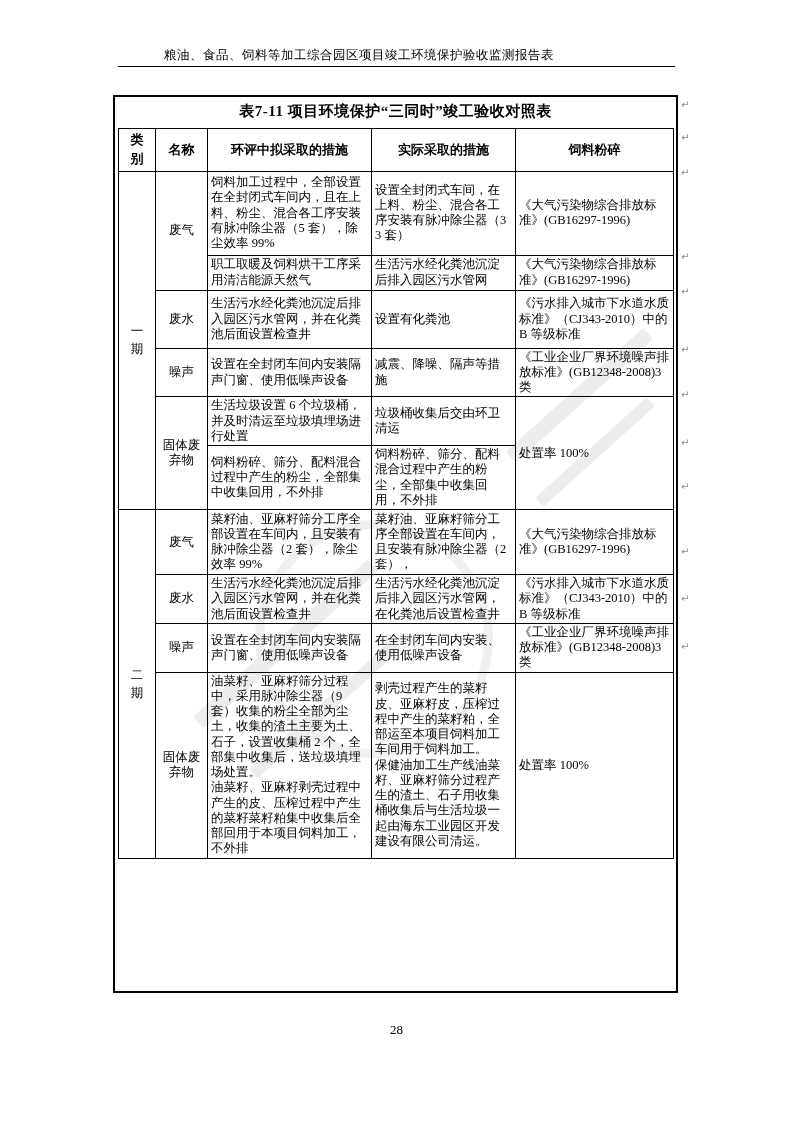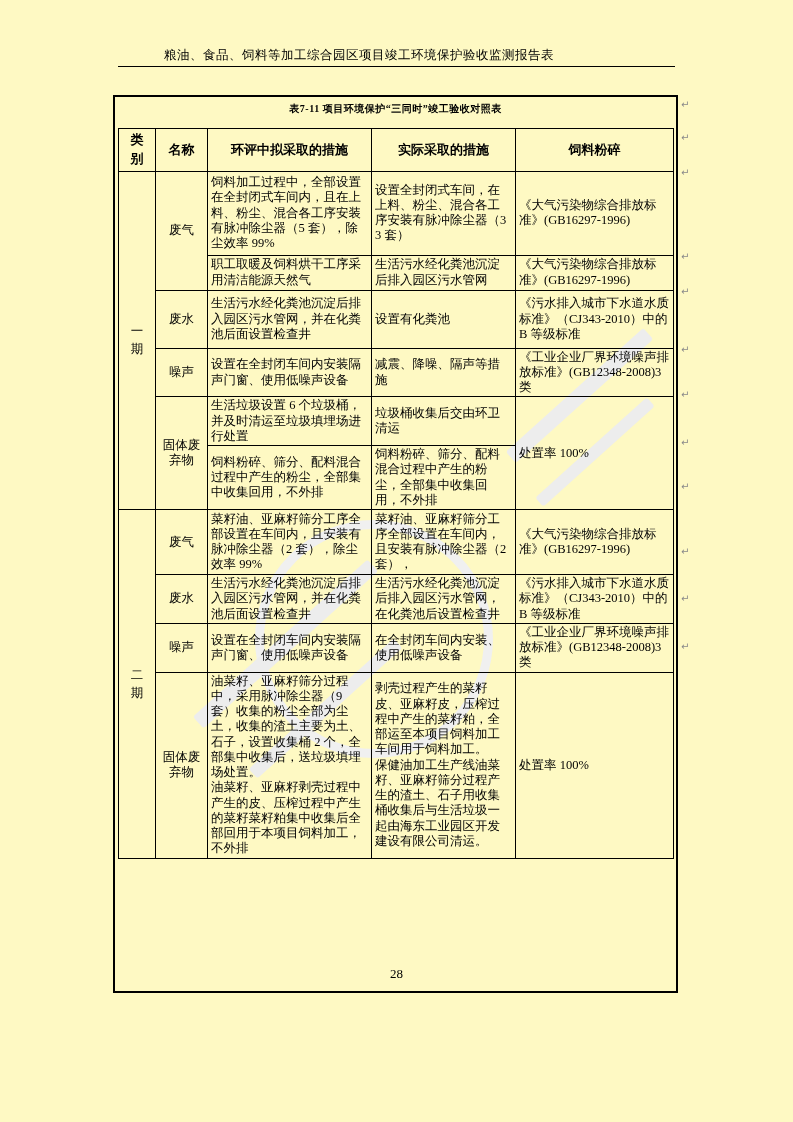--- a/index.html
+++ b/index.html
@@ -1,37 +1,37 @@
 <!DOCTYPE html>
 <html><head>
 <meta charset="utf-8">
 <style>
   html,body{margin:0;padding:0;background:#e8e8e8;}
   .page{
-    position:relative;width:793px;height:1122px;background:#fef9c3;
+    position:relative;width:793px;height:1122px;background:#ffffff;
     font-family:"Liberation Serif","DejaVu Serif",serif;color:#000;overflow:hidden;
   }
   
   .doc-header{
     position:absolute;top:47px;left:118px;width:557px;
     font-size:12.5px;text-align:center;padding-right:75px;box-sizing:border-box;
     letter-spacing:0.5px;
   }
   .doc-header-rule{
     position:absolute;top:66px;left:118px;width:557px;height:0;
     border-top:1.5px solid #000;
   }
   
   .outer-box{
     position:absolute;left:113px;top:95px;width:565px;height:898px;
     border:2px solid #000;box-sizing:border-box;
   }
   .table-title{
     position:absolute;left:113px;top:102px;width:565px;
-    text-align:center;font-weight:bold;font-size:10px;letter-spacing:0.5px;
+    text-align:center;font-weight:bold;font-size:15px;letter-spacing:0.5px;
   }
   
   table.main{
     position:absolute;left:118px;top:128px;width:555px;
     border-collapse:collapse;table-layout:fixed;
     font-size:12.5px;line-height:1.22;
   }
   table.main th, table.main td{
     border:1px solid #000;padding:1px 3px;vertical-align:middle;
     word-break:break-all;overflow-wrap:anywhere;
@@ -41,21 +41,21 @@
   td.l{text-align:left;white-space:pre-line;}
   .vstack{width:1em;margin:0 auto;word-break:break-all;line-height:1.45;text-align:center;}
   
   .pmark{
     position:absolute;left:681px;width:12px;height:12px;
     color:#8a8a8a;font-size:10px;line-height:12px;
     font-family:"DejaVu Sans",sans-serif;
   }
   
   .page-number{
-    position:absolute;left:0;top:966px;width:793px;text-align:center;font-size:13px;
+    position:absolute;left:0;top:1022px;width:793px;text-align:center;font-size:13px;
   }
   
   .wm{position:absolute;left:0;top:0;width:793px;height:1122px;pointer-events:none;}
   .wm div{position:absolute;}
   .wm-bar{background:#ededed;transform:rotate(-42deg);border-radius:3px;}
   .wm-ring{border:9px solid #f0f0f0;border-radius:50%;}
   .tablewrap{position:absolute;left:0;top:0;width:793px;height:812px;}
 </style>
 </head>
 <body>

